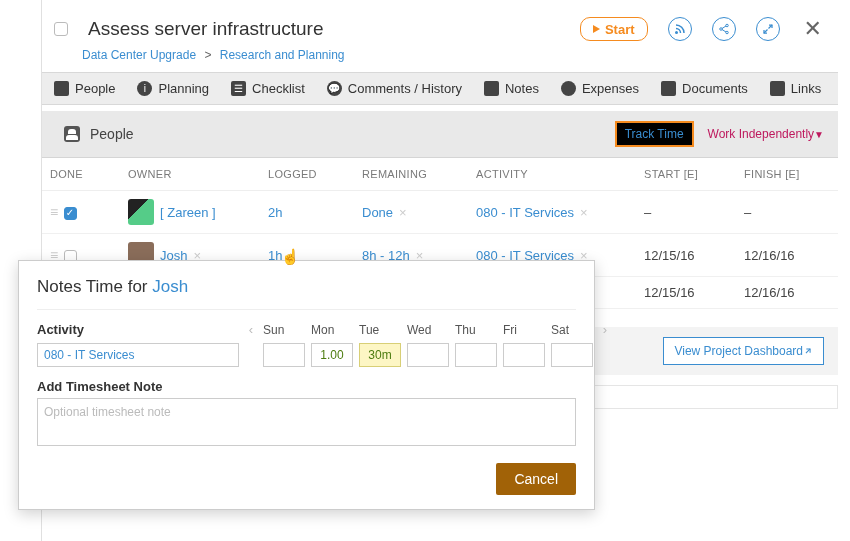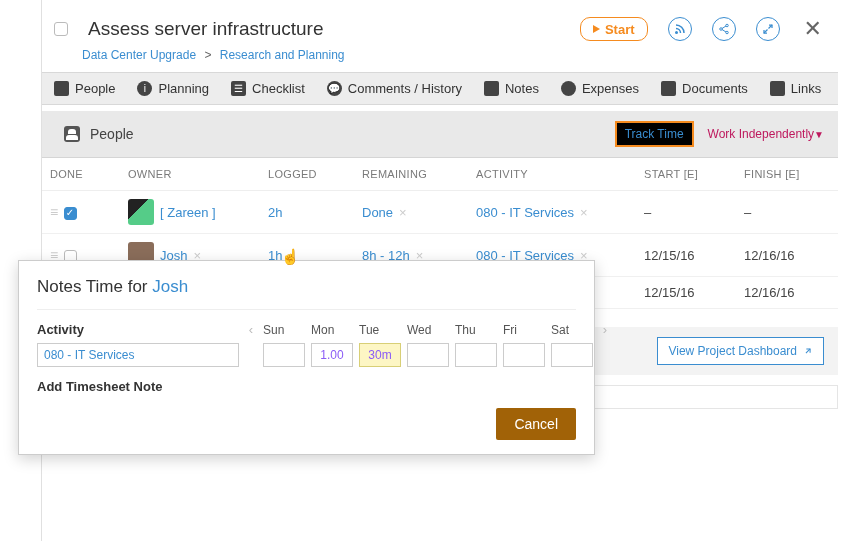--- a/index.html
+++ b/index.html
@@ -34,32 +34,32 @@
   .link { color: #3a8dd0; cursor: pointer; }
   .drag { color: #ccc; font-size: 14px; letter-spacing: -2px; margin-right: 4px; }
   .cb { width: 13px; height: 13px; border: 1.5px solid #bbb; border-radius: 3px; display: inline-block; vertical-align: middle; }
   .cb.checked { background: #3a8dd0; border-color:#3a8dd0; position: relative; }
   .cb.checked::after { content: "✓"; color: #fff; font-size: 10px; position: absolute; left: 1px; top: -1px; }
   .avatar { width: 26px; height: 26px; border-radius: 3px; background: #8a6d5a; display: inline-block; vertical-align: middle; margin-right: 6px; }
   .avatar.z { background: linear-gradient(135deg,#222 40%, #5c8 40%); }
   .rm-x { color: #ccc; font-size: 13px; padding: 0 6px; cursor: pointer; }
   .owner-cell { display: flex; align-items: center; }
   .footer-strip { background: #f3f3f3; margin-top: 18px; padding: 10px 14px; display: flex; justify-content: flex-end; }
-  .dash-btn { border: 1px solid #3a8dd0; color: #3a8dd0; background: #fff; padding: 6px 10px; font-size: 12px; cursor: pointer; display:inline-flex; align-items:center; gap:6px; }
+  .dash-btn { border: 1px solid #3a8dd0; color: #3a8dd0; background: #fff; padding: 6px 10px; font-size: 12px; cursor: pointer; display:inline-flex; align-items:center; }
   .item-details { display:flex; align-items:center; gap:8px; padding: 18px 0 0 34px; color:#3a8dd0; }
   .item-details .plus { width:15px; height:15px; border:1.5px solid #3a8dd0; border-radius:3px; display:inline-flex; align-items:center; justify-content:center; font-size:12px; }
   
   .popup { position: absolute; left: 18px; top: 260px; width: 577px; background: #fff; border: 1px solid #ccc; box-shadow: 0 4px 14px rgba(0,0,0,0.18); padding: 16px 18px 14px 18px; z-index: 50; }
   .popup h3 { font-size: 17px; font-weight: 400; color: #333; }
   .popup hr { border: none; border-top: 1px solid #eee; margin: 12px 0; }
   .row-grid { display: grid; grid-template-columns: 202px 12px 42px 42px 42px 42px 42px 42px 42px 12px; gap: 6px; align-items: center; }
   .dhdr { font-size: 12px; color: #555; }
   .actlabel { font-weight: 700; font-size: 13px; color:#333; }
   .act-input { border: 1px solid #ccc; padding: 4px 6px; color: #3a8dd0; font-size: 12px; width: 100%; }
-  .day-input { border: 1px solid #ccc; padding: 4px 0; text-align: center; font-size: 12px; width: 100%; color:#8b5cf6; }
+  .day-input { border: 1px solid #ccc; padding: 4px 0; text-align: center; font-size: 12px; width: 100%; color:#4d7c0f; }
   .day-input.hl { background: #fdf6c4; border-color:#d8cf76; }
   .nav-ar { color: #bbb; font-size: 13px; text-align: center; cursor: pointer; }
   .add-time { color: #3a8dd0; font-size: 12px; margin-top: 8px; cursor: pointer; }
   .note-lbl { font-weight: 700; font-size: 13px; margin-top: 12px; }
   .note-ta { width: 100%; height: 48px; border: 1px solid #ccc; margin-top: 4px; padding: 6px; font-family: inherit; font-size: 12px; resize: none; }
   .note-ta::placeholder { color: #bbb; }
   .popup-ftr { display: flex; justify-content: flex-end; gap: 10px; margin-top: 14px; }
   .btn { border: none; padding: 8px 18px; font-size: 14px; cursor: pointer; color: #fff; border-radius: 2px; }
   .btn.save { background: #3a8dd0; }
   .btn.cancel { background: #a16207; }
@@ -251,16 +251,17 @@
     <input class="day-input" style="">
     <input class="day-input" value="1.00" style="">
     <input class="day-input hl" value="30m" style="">
     <input class="day-input" style="">
     <input class="day-input" style="">
     <input class="day-input" style="">
     <input class="day-input" style="">
     <div></div>
   </div>
   <div class="note-lbl">Add Timesheet Note</div>
+  <textarea class="note-ta" placeholder="Optional timesheet note" style=""></textarea>
   <div class="popup-ftr">
     <button class="btn cancel">Cancel</button>
   </div>
 </div>
 
 </body></html>

